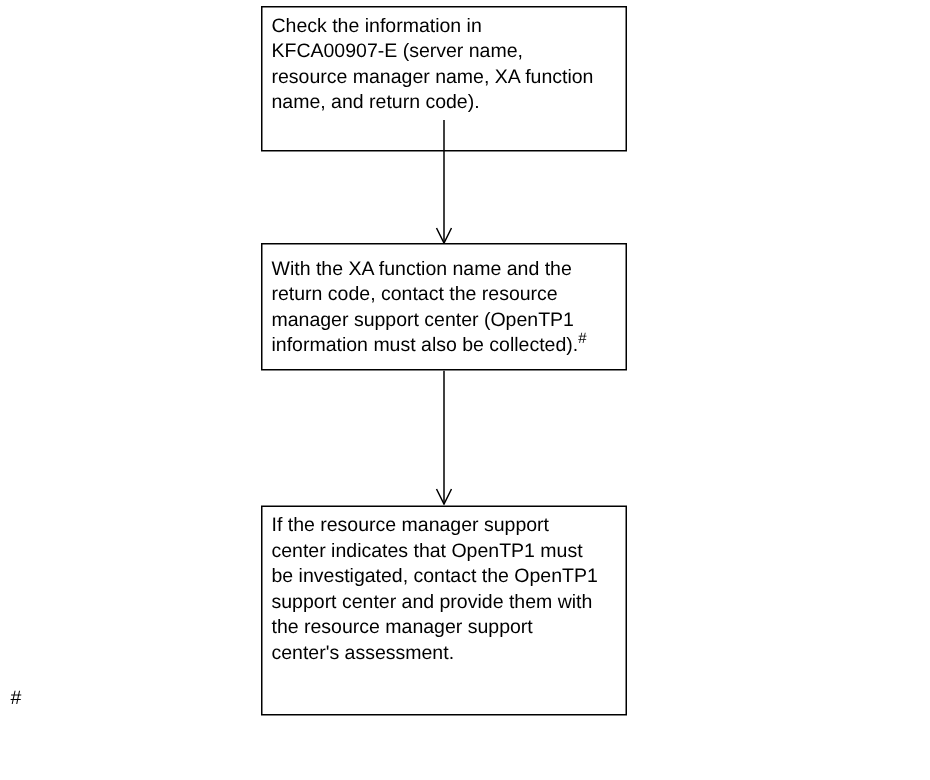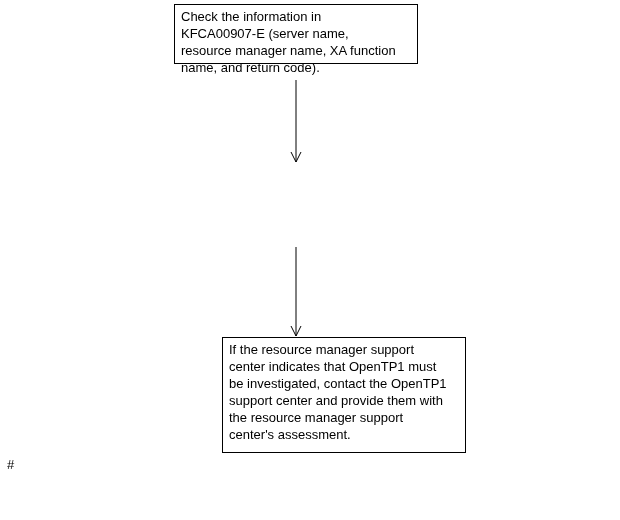--- a/index.html
+++ b/index.html
@@ -18,23 +18,23 @@
   }
   .flow-box {
     position: absolute;
     box-sizing: border-box;
     border: 1px solid #000000;
     background: #ffffff;
     font-size: 13px;
     line-height: 17px;
     padding: 3px 6px;
   }
-  .box-1 { left: 174px; top: 4px;   width: 244px; height: 60px; }
+  .box-1 { left: 174px; top: 4px;   width: 244px; height: 97px; }
   .box-2 { left: 174px; top: 162px; width: 244px; height: 85px; padding-top: 7px; }
-  .box-3 { left: 174px; top: 337px; width: 244px; height: 116px; margin-left: 48px; }
+  .box-3 { left: 174px; top: 337px; width: 244px; height: 140px; }
   .box-text {
     white-space: pre-line;
   }
   sup.fn-ref {
     font-size: 10px;
     line-height: 0;
     vertical-align: super;
   }
   .arrow {
     position: absolute;
@@ -69,20 +69,26 @@
 KFCA00907-E (server name,
 resource manager name, XA function
 name, and return code).</span>
   </div>
 
   <svg class="arrow arrow-1" width="14" height="83" viewBox="0 0 14 83">
     <line x1="7" y1="0" x2="7" y2="82"></line>
     <polyline points="2,72 7,82 12,72"></polyline>
   </svg>
 
+  <div class="flow-box box-2">
+    <span class="box-text">With the XA function name and the
+return code, contact the resource
+manager support center (OpenTP1
+information must also be collected).</span><sup class="fn-ref">#</sup>
+  </div>
 
   <svg class="arrow arrow-2" width="14" height="90" viewBox="0 0 14 90">
     <line x1="7" y1="0" x2="7" y2="89"></line>
     <polyline points="2,79 7,89 12,79"></polyline>
   </svg>
 
   <div class="flow-box box-3">
     <span class="box-text">If the resource manager support
 center indicates that OpenTP1 must
 be investigated, contact the OpenTP1

